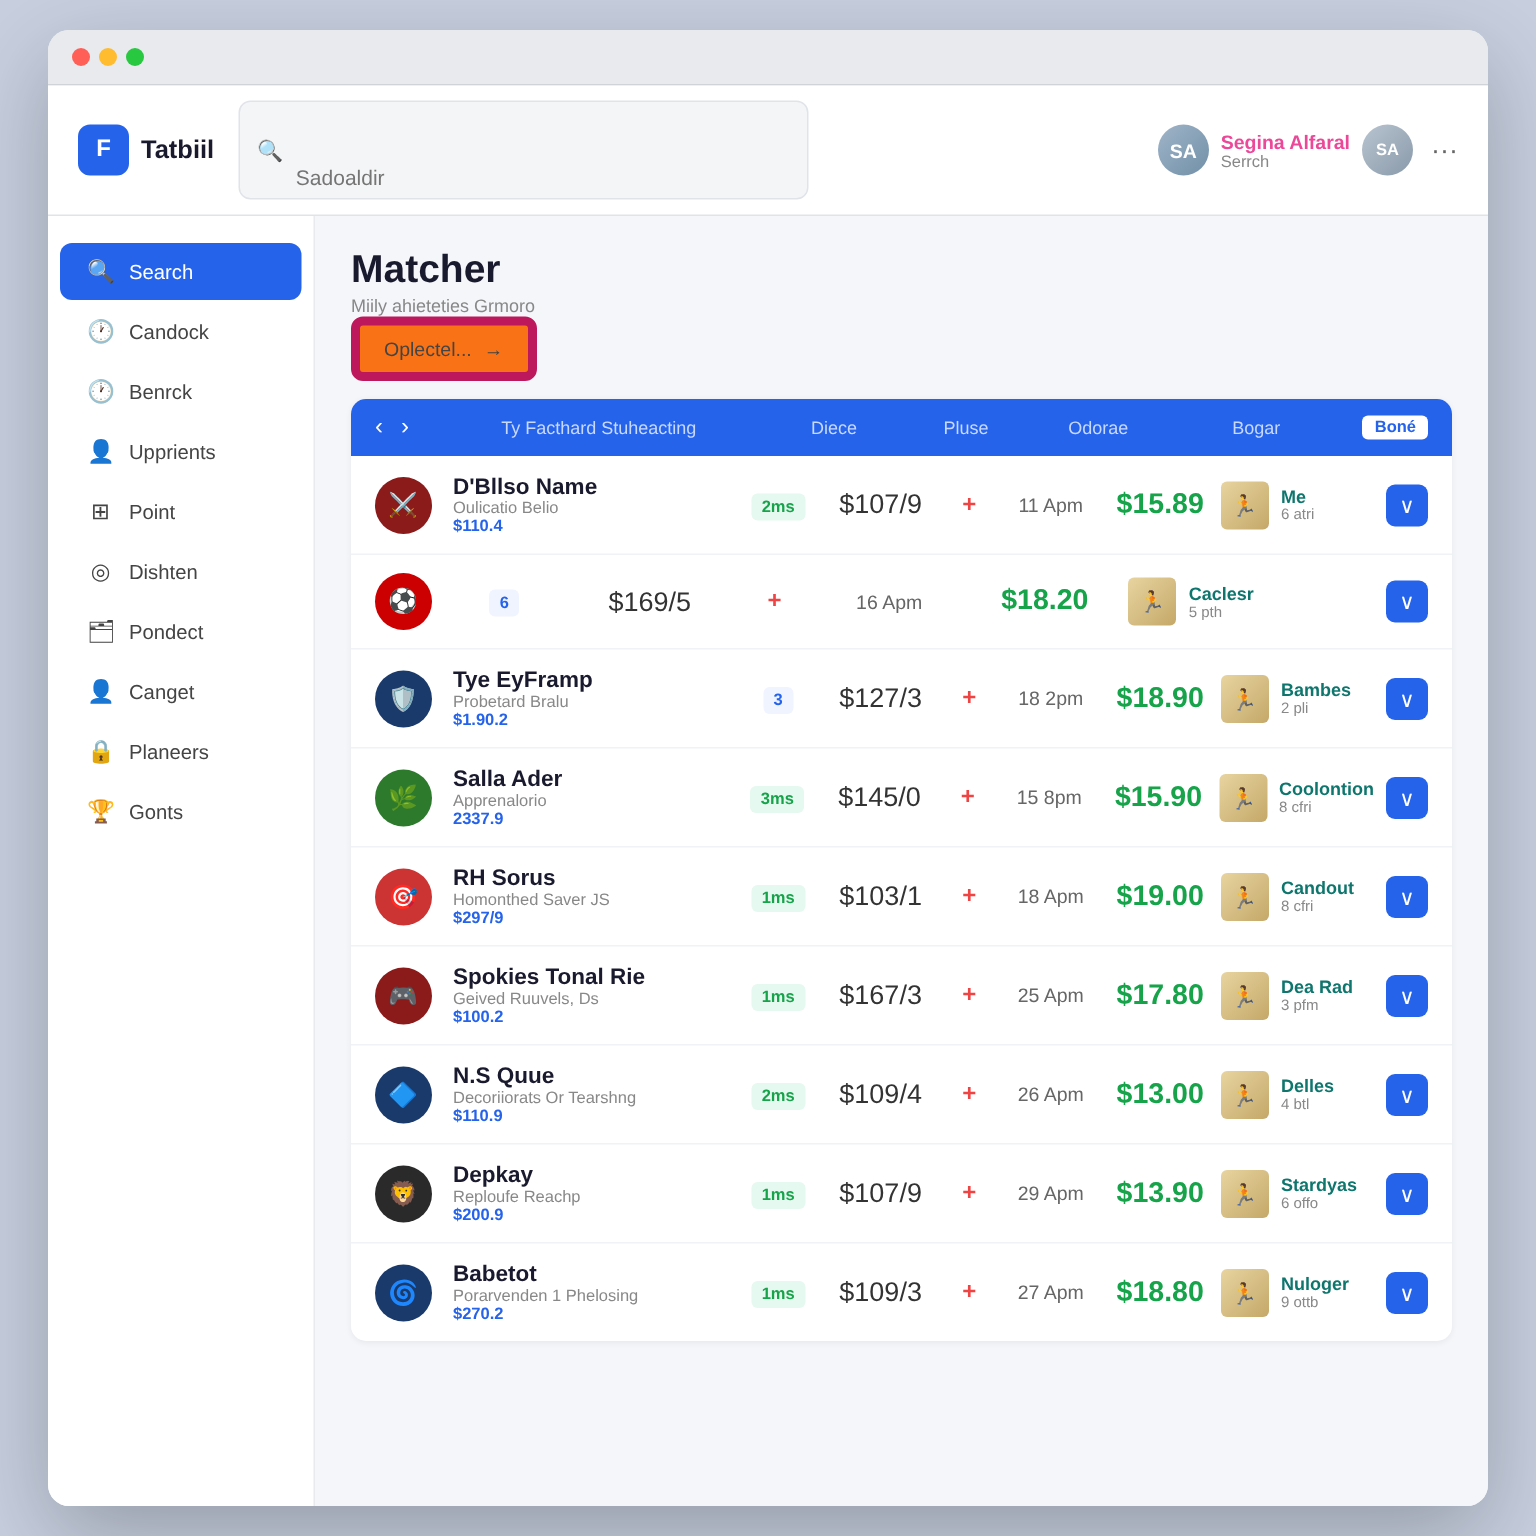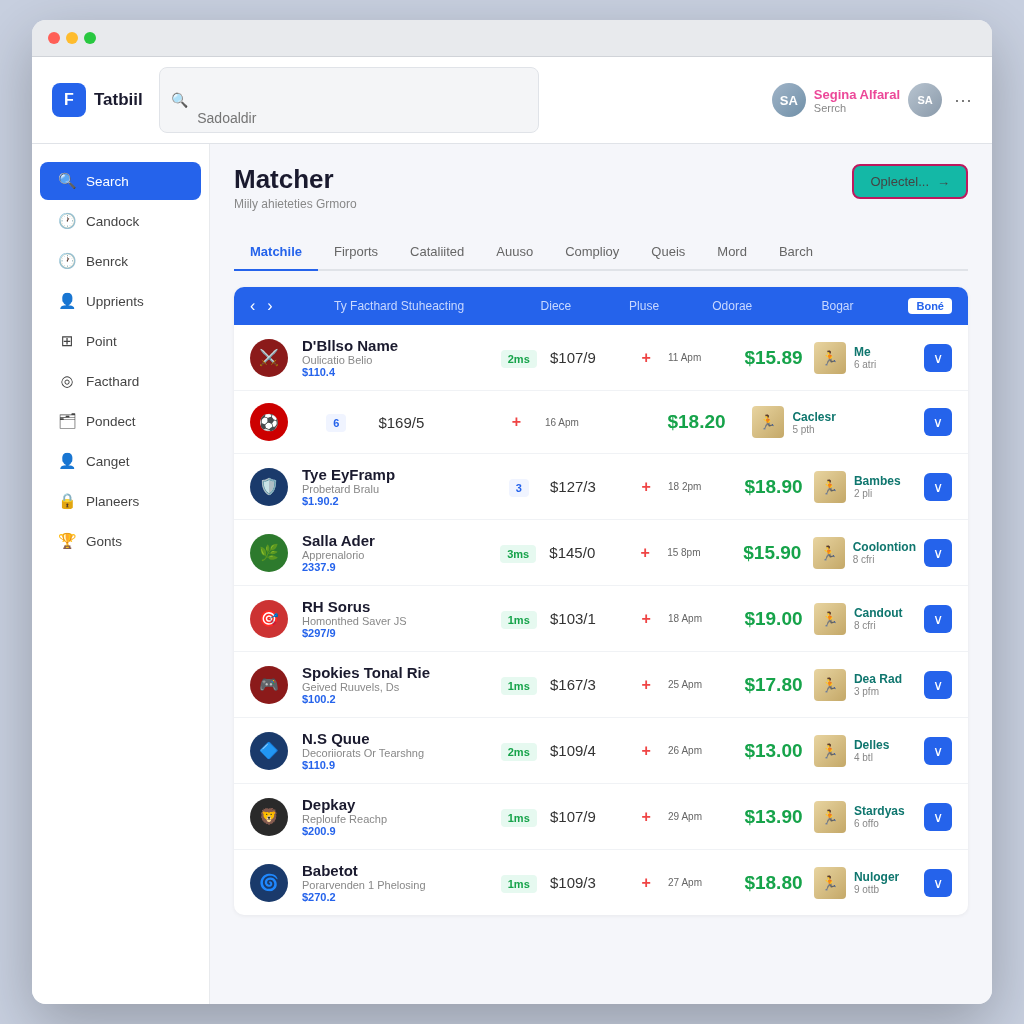--- a/index.html
+++ b/index.html
@@ -128,30 +128,31 @@
     .main-content {
       flex: 1;
       padding: 20px 24px;
       overflow-y: auto;
       background: #f5f6fa;
     }
     .page-header {
       display: flex;
       align-items: flex-start;
       justify-content: space-between;
-      margin-bottom: 23px;
+      margin-bottom: 12px;
+      flex-direction: column;
     }
     .page-title { font-size: 26px; font-weight: 700; color: #1a1a2e; }
     .page-subtitle { font-size: 12px; color: #888; margin-top: 2px; }
     .options-btn {
       display: flex;
       align-items: flex-end;
       gap: 8px;
-      background: #14b8a6;
-      border: 2px solid #be185d;
+      background: #f97316;
+      border: 6px solid #be185d;
       border-radius: 8px;
       padding: 8px 16px;
       font-size: 13px;
       cursor: pointer;
       color: #444;
     }
     
     .tabs {
       display: flex;
       gap: 0;
@@ -235,23 +236,23 @@
       font-weight: 600;
     }
     .badge-num {
       background: #f0f4ff;
       color: #2563eb;
       font-size: 11px;
       padding: 3px 7px;
       border-radius: 4px;
       font-weight: 600;
     }
-    .row-price { flex: 0.8; text-align: left; font-size: 15px; color: #333; font-weight: 500; }
+    .row-price { flex: 0.8; text-align: center; font-size: 18px; color: #333; font-weight: 500; }
     .row-plus { flex: 0.3; text-align: center; color: #ef4444; font-size: 16px; font-weight: 700; }
-    .row-time { flex: 0.7; text-align: left; font-size: 10px; color: #666; }
+    .row-time { flex: 0.7; text-align: center; font-size: 13px; color: #666; }
     .row-score {
       flex: 0.7;
       text-align: center;
       font-size: 19px;
       font-weight: 700;
       color: #16a34a;
     }
     .row-player { flex: 1.1; display: flex; align-items: center; gap: 8px; }
     .player-img {
       width: 32px; height: 32px;
@@ -331,21 +332,21 @@
       <div class="sidebar-item">
         <span class="si-icon">👤</span>
         <span>Upprients</span>
       </div>
       <div class="sidebar-item">
         <span class="si-icon">⊞</span>
         <span>Point</span>
       </div>
       <div class="sidebar-item">
         <span class="si-icon">◎</span>
-        <span>Facthard</span>
+        <span>Dishten</span>
       </div>
       <div class="sidebar-item">
         <span class="si-icon">🗂</span>
         <span>Pondect</span>
       </div>
       <div class="sidebar-item">
         <span class="si-icon">👤</span>
         <span>Canget</span>
       </div>
       <div class="sidebar-item">
@@ -363,30 +364,20 @@
         <div>
           <div class="page-title">Matcher</div>
           <div class="page-subtitle">Miily ahieteties Grmoro</div>
         </div>
         <button class="options-btn">
           <span>Oplectel...</span>
           <span>→</span>
         </button>
       </div>
 
-      <div class="tabs">
-        <div class="tab active">Matchile</div>
-        <div class="tab">Firports</div>
-        <div class="tab">Cataliited</div>
-        <div class="tab">Auuso</div>
-        <div class="tab">Complioy</div>
-        <div class="tab">Queis</div>
-        <div class="tab">Mord</div>
-        <div class="tab">Barch</div>
-      </div>
 
       <div class="table-container">
         <div class="table-header">
           <span class="th-nav">‹</span>
           <span class="th-nav">›</span>
           <div class="th-title th-col">Ty Facthard Stuheacting</div>
           <div class="th-col th-col-1">Diece</div>
           <div class="th-col th-col-2">Pluse</div>
           <div class="th-col th-col-1">Odorae</div>
           <div class="th-col th-col-4">Bogar</div>

